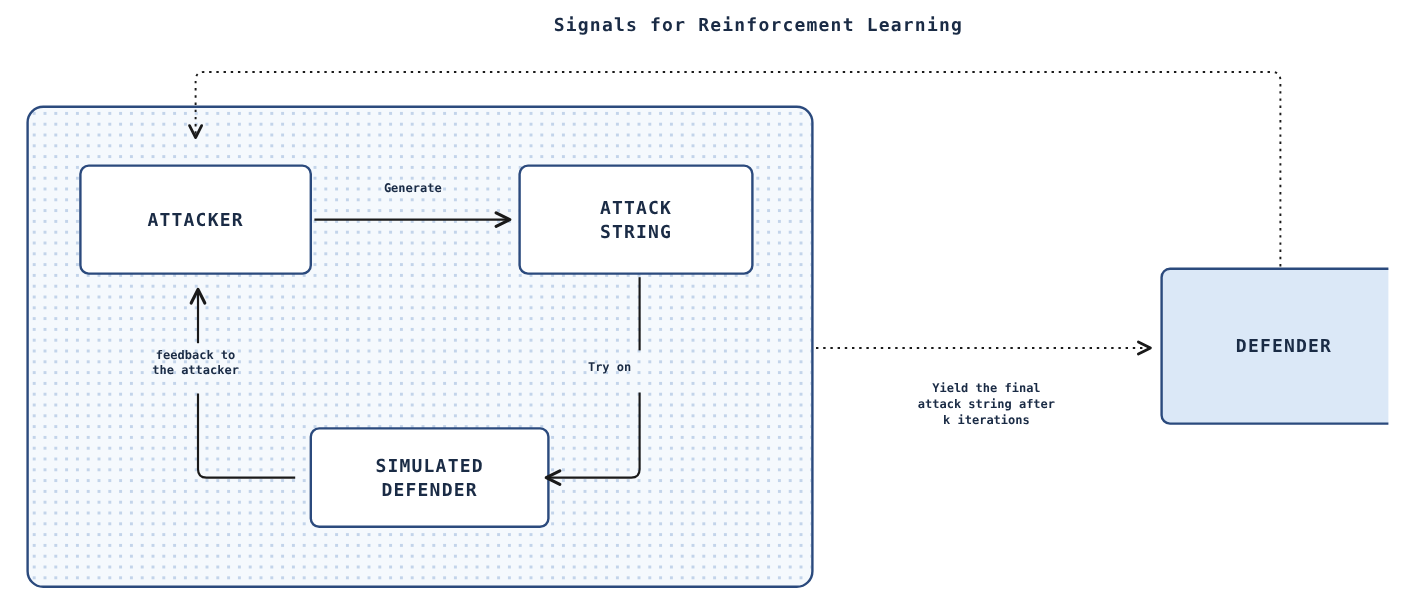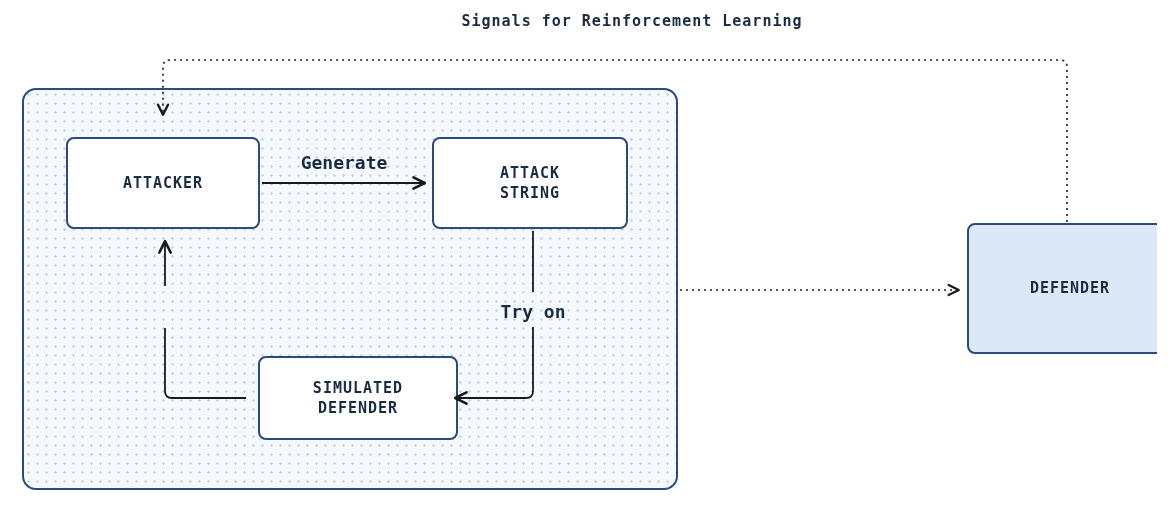--- a/index.html
+++ b/index.html
@@ -56,30 +56,30 @@
   .node-attacker          { left: 66px;  top: 137px; width: 194px; height: 92px; }
   .node-attack-string     { left: 432px; top: 137px; width: 196px; height: 92px; }
   .node-simulated-defender{ left: 246px; top: 356px; width: 200px; height: 84px; margin-left: 12px; }
   .node-defender {
     left: 967px; top: 223px; width: 206px; height: 131px;
     background: #dbe8f7;
   }
   .edge-label {
     position: absolute;
     text-align: center;
-    font-size: 18px;
+    font-size: 10px;
     font-weight: bold;
     line-height: 1.3;
     white-space: pre-line;
     color: #1a2b45;
     z-index: 6;
   }
   .lbl-generate { left: 289px; top: 151px; width: 110px; }
   .lbl-iterate  { left: 245px; top: 262px; width: 200px; }
-  .lbl-try-on   { left: 483px; top: 300px; width: 100px; }
+  .lbl-try-on   { left: 458px; top: 300px; width: 100px; }
   .lbl-feedback { left: 78px;  top: 290px; width: 170px; }
   .lbl-yield    { left: 712px; top: 318px; width: 220px; }
   svg.arrows {
     position: absolute;
     left: 0; top: 0;
     width: 1175px; height: 510px;
     z-index: 5;
     pointer-events: none;
   }
 </style>
@@ -122,15 +122,20 @@
   <div class="node node-simulated-defender">SIMULATED
 DEFENDER</div>
 
   <div class="node node-defender">DEFENDER</div>
 
   <div class="edge-label lbl-generate">Generate</div>
 
 
   <div class="edge-label lbl-try-on">Try on</div>
 
+  <div class="edge-label lbl-feedback">feedback to
+the attacker</div>
 
+  <div class="edge-label lbl-yield">Yield the final
+attack string after
+k iterations</div>
 
 </div>
 
 </body></html>

